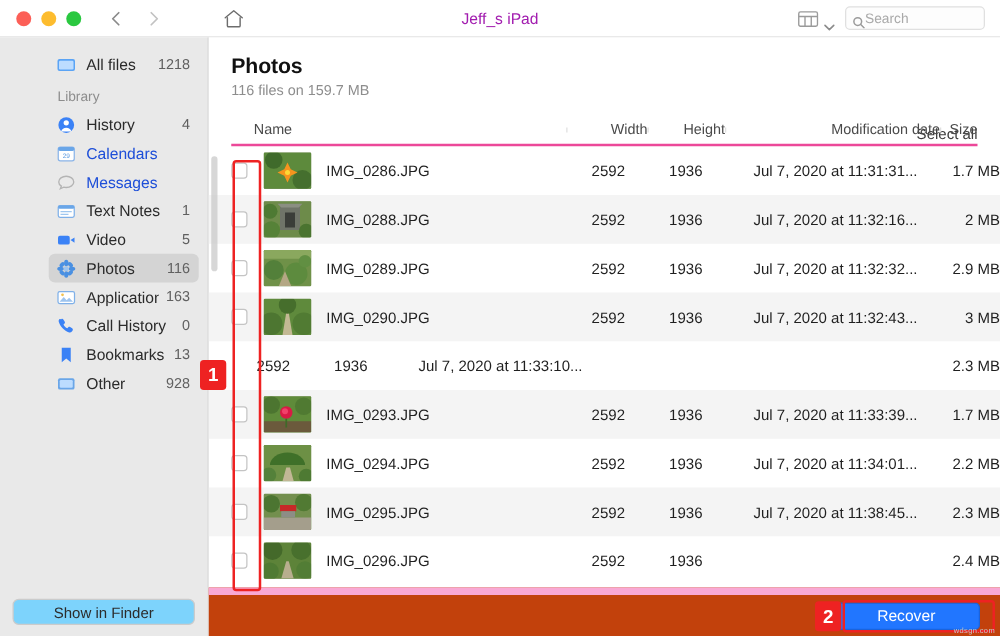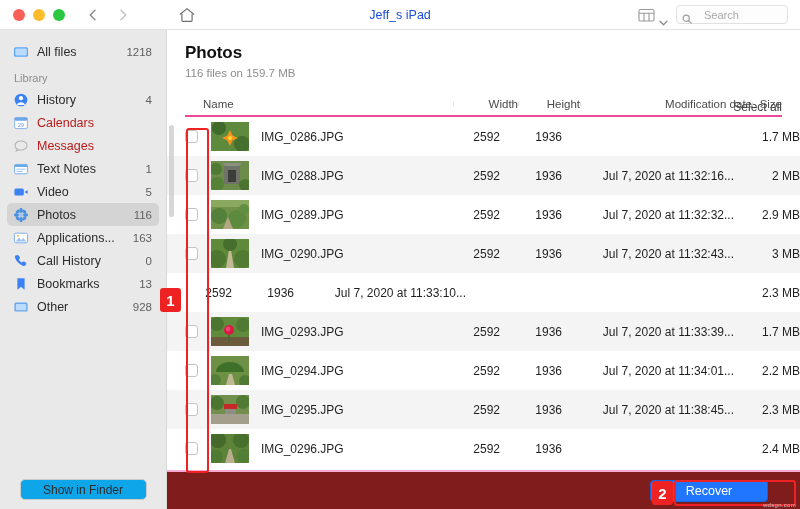--- a/index.html
+++ b/index.html
@@ -31,40 +31,40 @@
   .tl.green { background: #2ac840; }
 
   .navbtns { display: flex; align-items: center; gap: 14px; margin-left: 20px; }
   .chev { width: 16px; height: 16px; color: #8a8a8a; display: block; }
   .chev.fwd { color: #c2c2c2; }
   .homebtn { margin-left: 32px; width: 20px; height: 20px; color: #6d6d6d; display: block; }
 
   .wintitle {
     position: absolute; left: 0; right: 0;
     text-align: center;
-    font-size: 12.5px; color: #1d4ed8;
+    font-size: 12.5px; color: #a21caf;
     pointer-events: none;
   }
 
   .tb-right {
     margin-left: auto; display: flex; align-items: center;
     gap: 8px; padding-right: 12px;
   }
   .viewtoggle {
     display: flex; align-items: center; gap: 4px;
     cursor: default;
   }
   .grid-icon { width: 17px; height: 14px; color: #9a9a9a; display: block; }
   .caret { width: 9px; height: 6px; color: #8b8b8b; display: block; }
 
   .searchbox {
     width: 112px; height: 19px;
     border: 1px solid #e0e0e0; border-radius: 4px;
     background: #fdfdfd;
-    display: flex; align-items: center; gap: 12px;
+    display: flex; align-items: center; gap: 0;
     padding: 0 5px;
   }
   .search-icon { width: 10px; height: 10px; color: #9b9b9b; display: block; flex:0 0 auto;}
   .search-input {
     border: none; outline: none; background: transparent;
     font-family: "Liberation Sans", sans-serif;
     font-size: 11px; color: #333; width: 100%;
   }
   .search-input::placeholder { color: #a9a9a9; }
 
@@ -72,47 +72,47 @@
   .body { flex: 1 1 auto; display: flex; min-height: 0; }
 
   
   .sidebar {
     width: 167px; flex: 0 0 167px;
     background: #e9e9e9;
     border-right: 1px solid #d8d8d8;
     display: flex; flex-direction: column;
     position: relative;
   }
-  .sb-scroll { flex: 1 1 auto; padding-top: 10px; overflow: hidden; }
+  .sb-scroll { flex: 1 1 auto; padding-top: 10px; overflow: hidden; padding-left: 32px; }
 
   .sb-item {
     height: 23px; margin: 0 7px;
     display: flex; align-items: center;
     border-radius: 5px;
     padding: 0 7px 0 6px;
     font-size: 12.5px; color: #2b2b2b;
   }
   .sb-item.sel { background: #d4d4d4; }
-  .sb-item.dim .sb-label { color: #b91c1c; }
+  .sb-item.dim .sb-label { color: #1d4ed8; }
   .sb-ico { width: 16px; height: 16px; flex: 0 0 16px; margin-right: 8px; display:block; }
   .sb-label { flex: 1 1 auto; white-space: nowrap; overflow: hidden; }
   .sb-count { font-size: 11.5px; color: #606060; margin-left: 6px; }
 
   .sb-section {
     font-size: 11px; color: #8d8d8d;
     padding: 9px 0 4px 14px;
   }
 
   .sb-footer {
     flex: 0 0 39px; display: flex; align-items: center; justify-content: center;
     background: #e9e9e9;
   }
   .finder-btn {
-    width: 127px; height: 21px;
-    background: #0ea5e9;
+    width: 146px; height: 21px;
+    background: #7dd3fc;
     border: 1px solid #cbcbcb;
     border-radius: 5px;
     font-family: "Liberation Sans", sans-serif;
     font-size: 12px; color: #2c2c2c;
     cursor: default;
   }
 
   
   .main {
     flex: 1 1 auto; min-width: 0;
@@ -180,24 +180,24 @@
 
   
   .v-scroll {
     position: absolute; left: 2px; top: 8px;
     width: 5px; height: 92px;
     background: #c9c9c9; border-radius: 3px; opacity: .75;
   }
 
   
   .footer {
-    flex: 0 0 39px; background: #7f1d1d;
-    border-top: 2px solid #f9a8d4;
+    flex: 0 0 39px; background: #c2410c;
+    border-top: 6px solid #f9a8d4;
     display: flex; align-items: center; justify-content: flex-end;
-    padding-right: 32px; position: relative;
+    padding-right: 16px; position: relative;
   }
   .recover-btn {
     width: 118px; height: 22px;
     background: #2176ff;
     border: 1px solid #1a63dd;
     border-radius: 4px;
     color: #ffffff;
     font-family: "Liberation Sans", sans-serif;
     font-size: 12.5px;
     cursor: default;
@@ -456,20 +456,21 @@
                   <circle cx="8" cy="6" r="7" fill="#3f6a2b"></circle>
                   <circle cx="31" cy="22" r="8" fill="#456f2e"></circle>
                   <path d="M19 8l2.6 5.4L27 16l-5.4 2.6L19 24l-2.6-5.4L11 16l5.4-2.6z" fill="#f5941e"></path>
                   <circle cx="19" cy="16" r="2" fill="#fdd835"></circle>
                 </svg>
             </span>
             <span class="fname">IMG_0286.JPG</span>
           </div>
           <div class="cell cell-width">2592</div>
           <div class="cell cell-height">1936</div>
+          <div class="cell cell-date">Jul 7, 2020 at 11:31:31...</div>
           <div class="cell cell-size">1.7 MB</div>
         </div>
 
         <div class="row alt">
           <div class="cell-name">
             <span class="cbox"></span>
             <span class="thumb">
               <svg viewBox="0 0 38 29" preserveAspectRatio="none">
                   <rect width="38" height="29" fill="#6d8b4a"></rect>
                   <rect x="13" y="4" width="16" height="19" fill="#6f7468"></rect>

